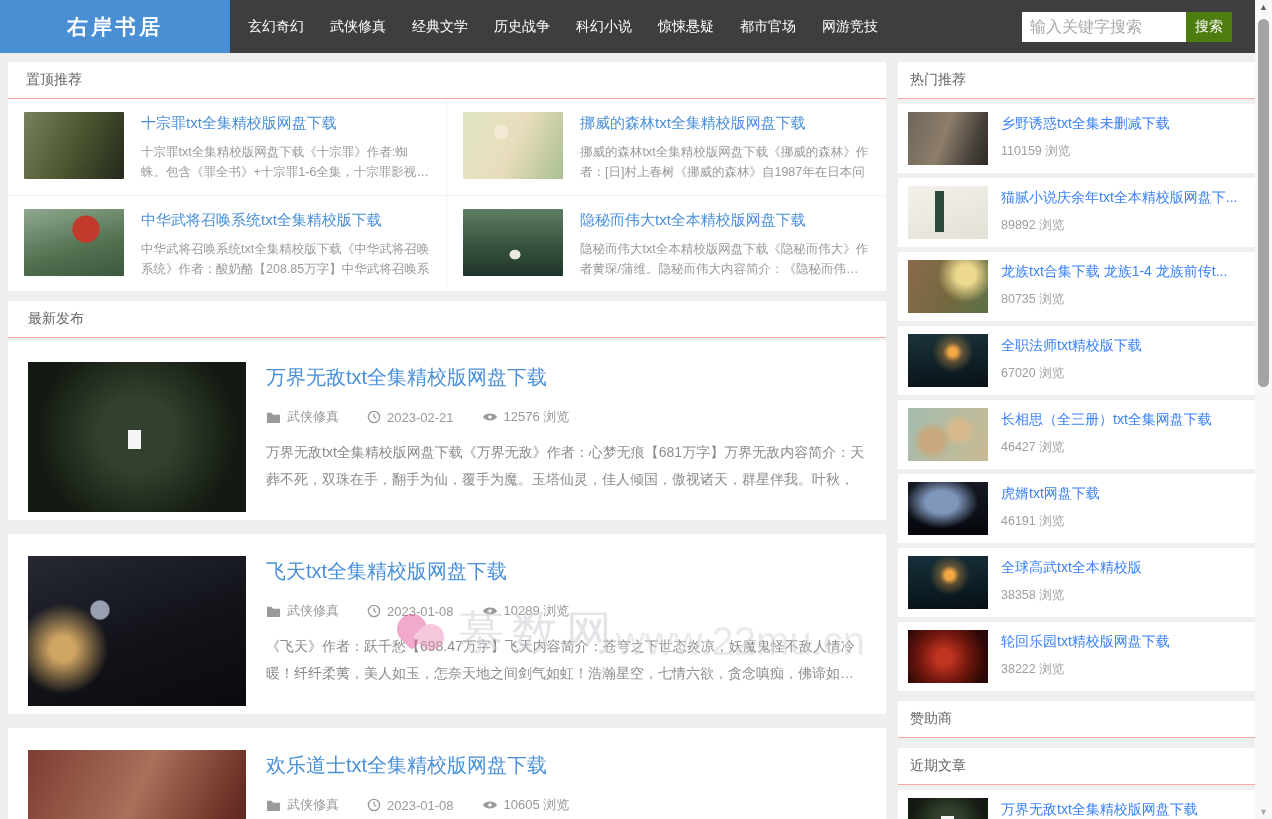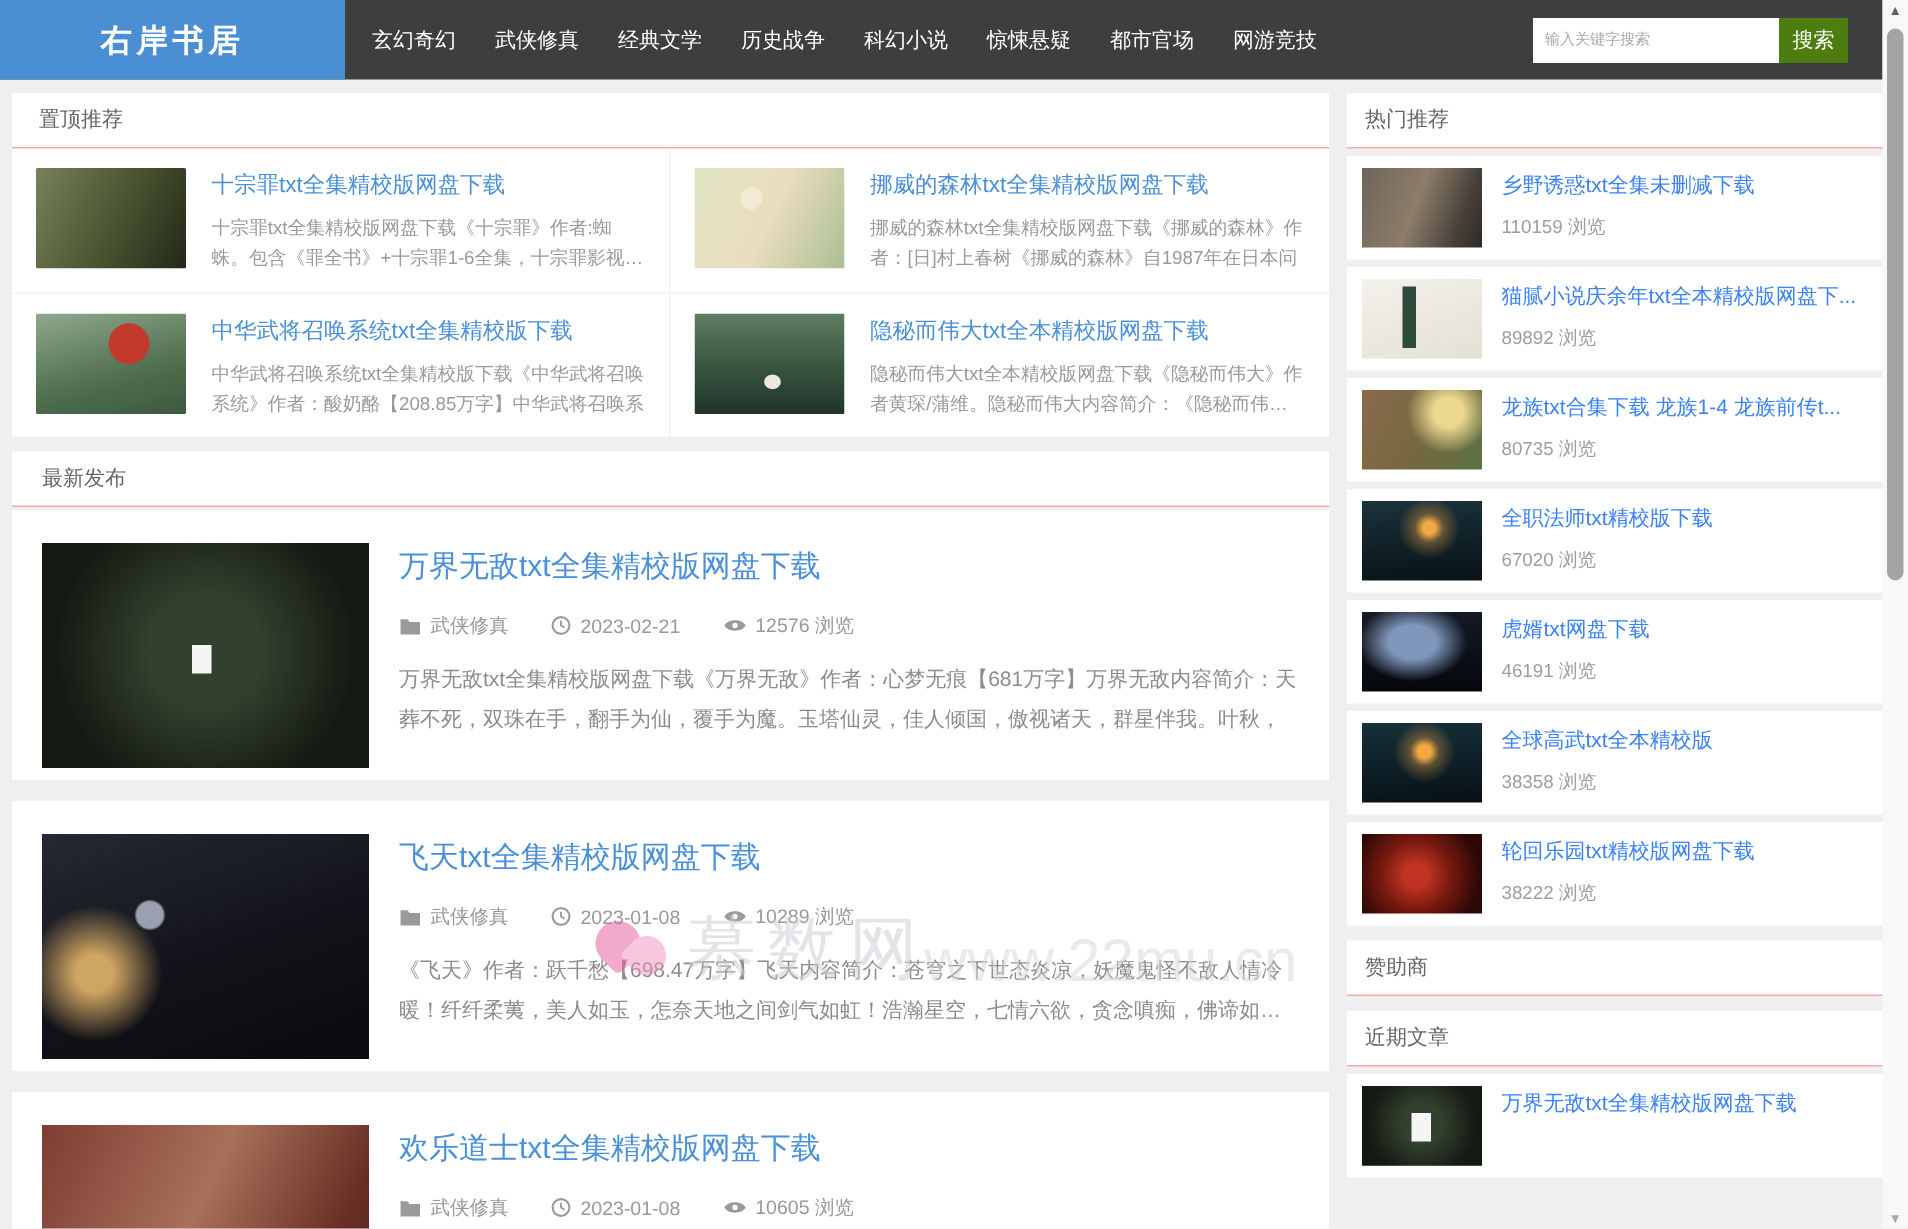--- a/index.html
+++ b/index.html
@@ -8,21 +8,21 @@
   a{text-decoration:none;cursor:pointer}
 
   
   .navbar{position:absolute;left:0;top:0;width:1255px;height:53px;background:#3e3e3e;
           display:flex;align-items:center;z-index:5}
   .logo{width:230px;height:53px;background:#4a8fd3;color:#fff;font-size:21px;font-weight:bold;
         letter-spacing:3px;display:flex;align-items:center;justify-content:center}
   .nav-links{display:flex;margin-left:5px}
   .nav-link{color:#fff;font-size:14px;line-height:53px;padding:0 13px;white-space:nowrap}
   .search{margin-left:auto;margin-right:23px;display:flex;align-items:center}
-  .search input{width:148px;height:30px;border:none;outline:none;padding:0 8px;font-size:10px;color:#6d28d9;background:#fff}
+  .search input{width:148px;height:30px;border:none;outline:none;padding:0 8px;font-size:16px;color:#6d28d9;background:#fff}
   .search input::placeholder{color:#aaa}
   .search button{width:46px;height:30px;border:none;background:#4d7c0f;color:#fff;font-size:14px;cursor:pointer;
                  font-family:inherit}
 
   
   .main-col{position:absolute;left:8px;top:62px;width:878px}
   .side-col{position:absolute;left:898px;top:62px;width:360px}
 
   .sec-head{background:#fff;padding:9px 18px;font-size:14px;color:#666;border-bottom:1px solid #fca5a5}
   .side-col .sec-head{padding:9px 12px}
@@ -273,20 +273,27 @@
     </div>
   </div>
   <div class="side-item">
     <a class="sthumb t-qzfs"></a>
     <div class="scontent">
       <a class="stitle">全职法师txt精校版下载</a>
       <div class="sviews">67020 浏览</div>
     </div>
   </div>
   <div class="side-item">
+    <a class="sthumb t-cxs"></a>
+    <div class="scontent">
+      <a class="stitle">长相思（全三册）txt全集网盘下载</a>
+      <div class="sviews">46427 浏览</div>
+    </div>
+  </div>
+  <div class="side-item">
     <a class="sthumb t-hx"></a>
     <div class="scontent">
       <a class="stitle">虎婿txt网盘下载</a>
       <div class="sviews">46191 浏览</div>
     </div>
   </div>
   <div class="side-item">
     <a class="sthumb t-qqgw"></a>
     <div class="scontent">
       <a class="stitle">全球高武txt全本精校版</a>

